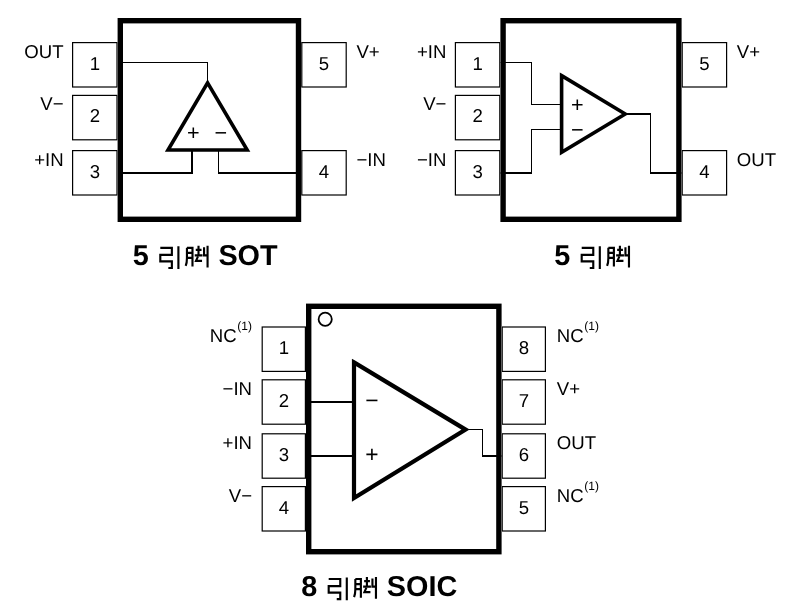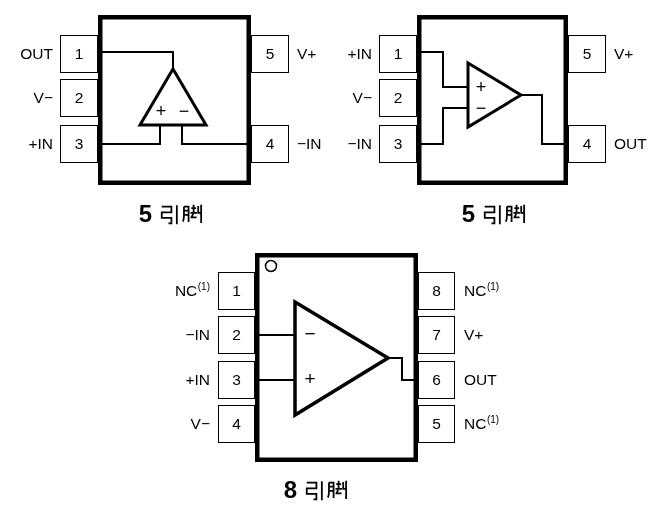--- a/index.html
+++ b/index.html
@@ -1,21 +1,21 @@
 <!DOCTYPE html>
 <html><head>
 <meta charset="utf-8">
 <style>
   html,body{margin:0;padding:0;background:#fff;}
   .canvas{position:relative;width:667px;height:508px;background:#fff;font-family:"Liberation Sans","DejaVu Sans",sans-serif;color:#000;overflow:hidden;}
   .gfx{position:absolute;left:0;top:0;}
   .wire{stroke:#000;stroke-width:1.4;fill:none;shape-rendering:crispEdges;}
   .mark{font-size:18px;text-anchor:middle;font-family:"Liberation Sans","DejaVu Sans",sans-serif;}
   .pin{position:absolute;box-sizing:border-box;border:1.5px solid #000;background:#fff;display:flex;align-items:center;justify-content:center;font-size:15.5px;}
-  .lbl{position:absolute;display:flex;align-items:center;font-size:15.5px;white-space:nowrap;height:38px;}
+  .lbl{position:absolute;display:flex;align-items:flex-start;font-size:15.5px;white-space:nowrap;height:38px;}
   .lbl.r{justify-content:flex-end;}
   .sup{font-size:10px;position:relative;top:-5px;margin-left:0.5px;}
   .cap{position:absolute;display:flex;align-items:center;gap:7px;font-size:24px;font-weight:bold;transform:translateX(-50%);height:24px;}
   .cjk{display:block;}
 </style>
 </head>
 <body>
 
 <div class="canvas">
   <svg class="gfx" width="667" height="508" viewBox="0 0 667 508">
@@ -185,26 +185,28 @@
   <div class="lbl" style="left:464px;top:405px;">
       <span>NC</span>
       <span class="sup">(1)</span>
     </div>
 
   <div class="cap" style="left:171px;top:202px;">
     <span>5</span>
     <svg class="cjk" width="44" height="21" viewBox="0 0 210 100">
         <use href="#cjk-yinjiao"></use>
       </svg>
+    <span>SOT</span>
   </div>
   <div class="cap" style="left:494px;top:202px;">
     <span>5</span>
     <svg class="cjk" width="44" height="21" viewBox="0 0 210 100">
         <use href="#cjk-yinjiao"></use>
       </svg>
   </div>
   <div class="cap" style="left:316px;top:478px;">
     <span>8</span>
     <svg class="cjk" width="44" height="21" viewBox="0 0 210 100">
         <use href="#cjk-yinjiao"></use>
       </svg>
+    <span>SOIC</span>
   </div>
 </div>
 
 </body></html>

